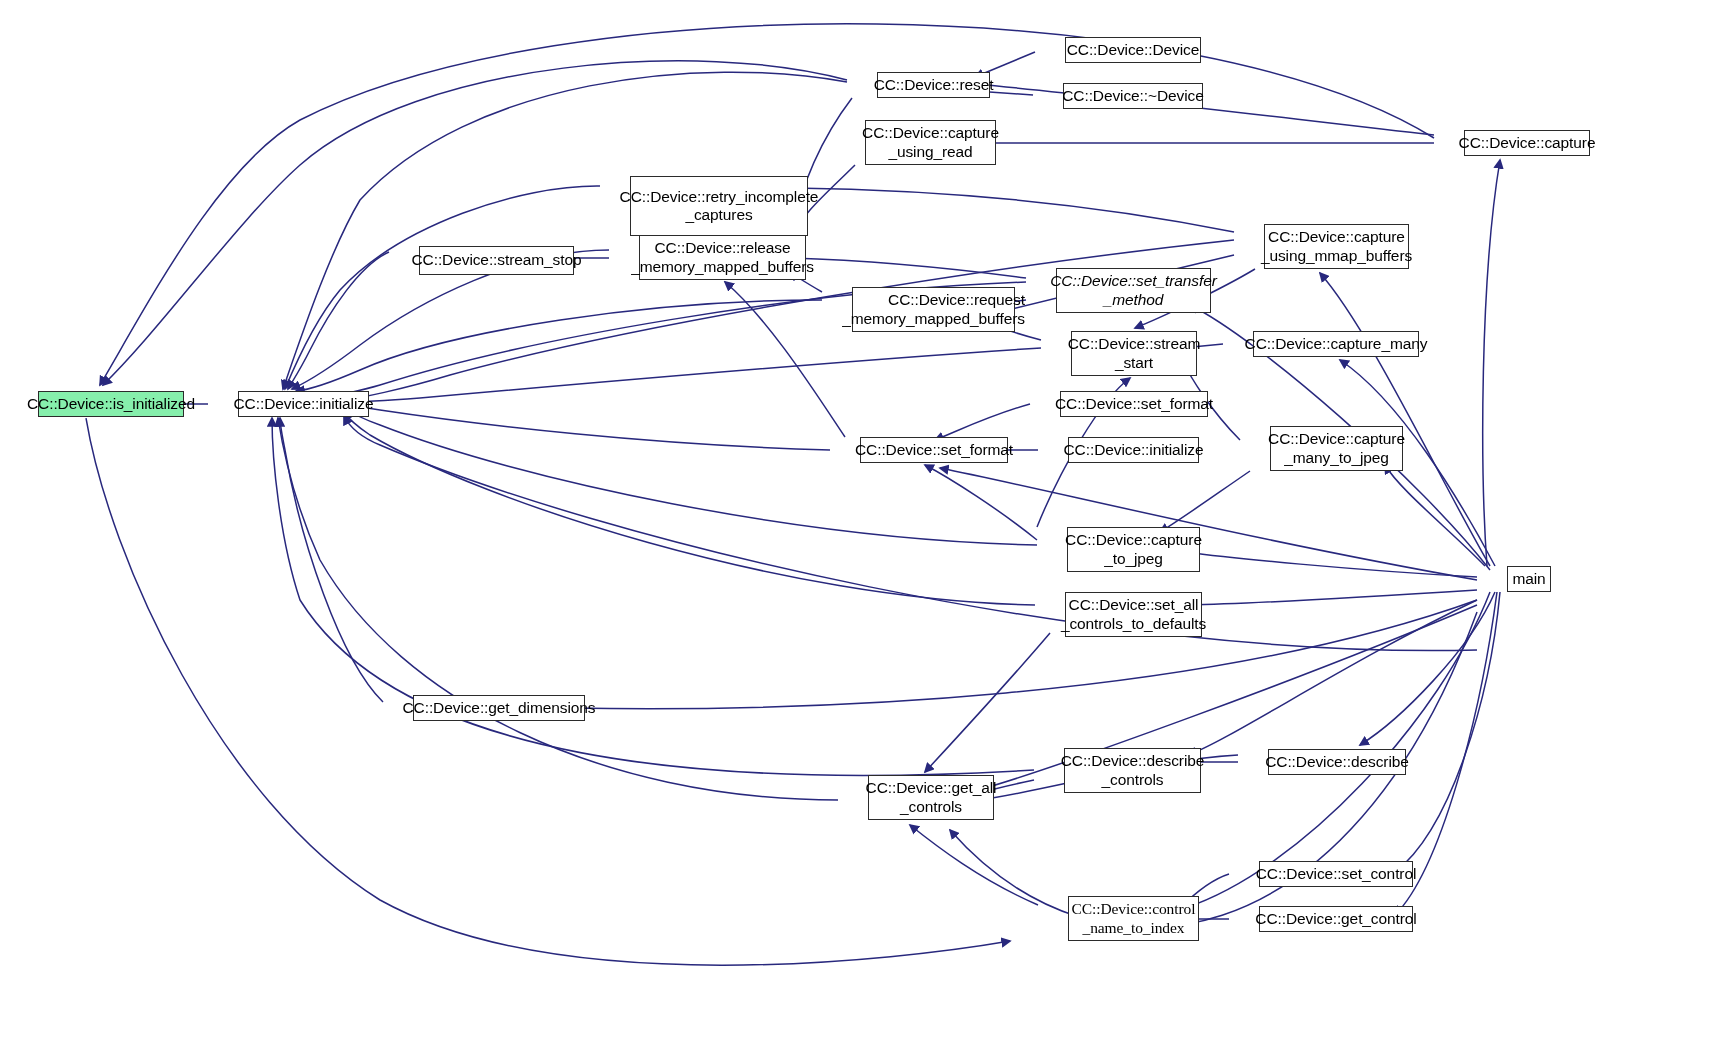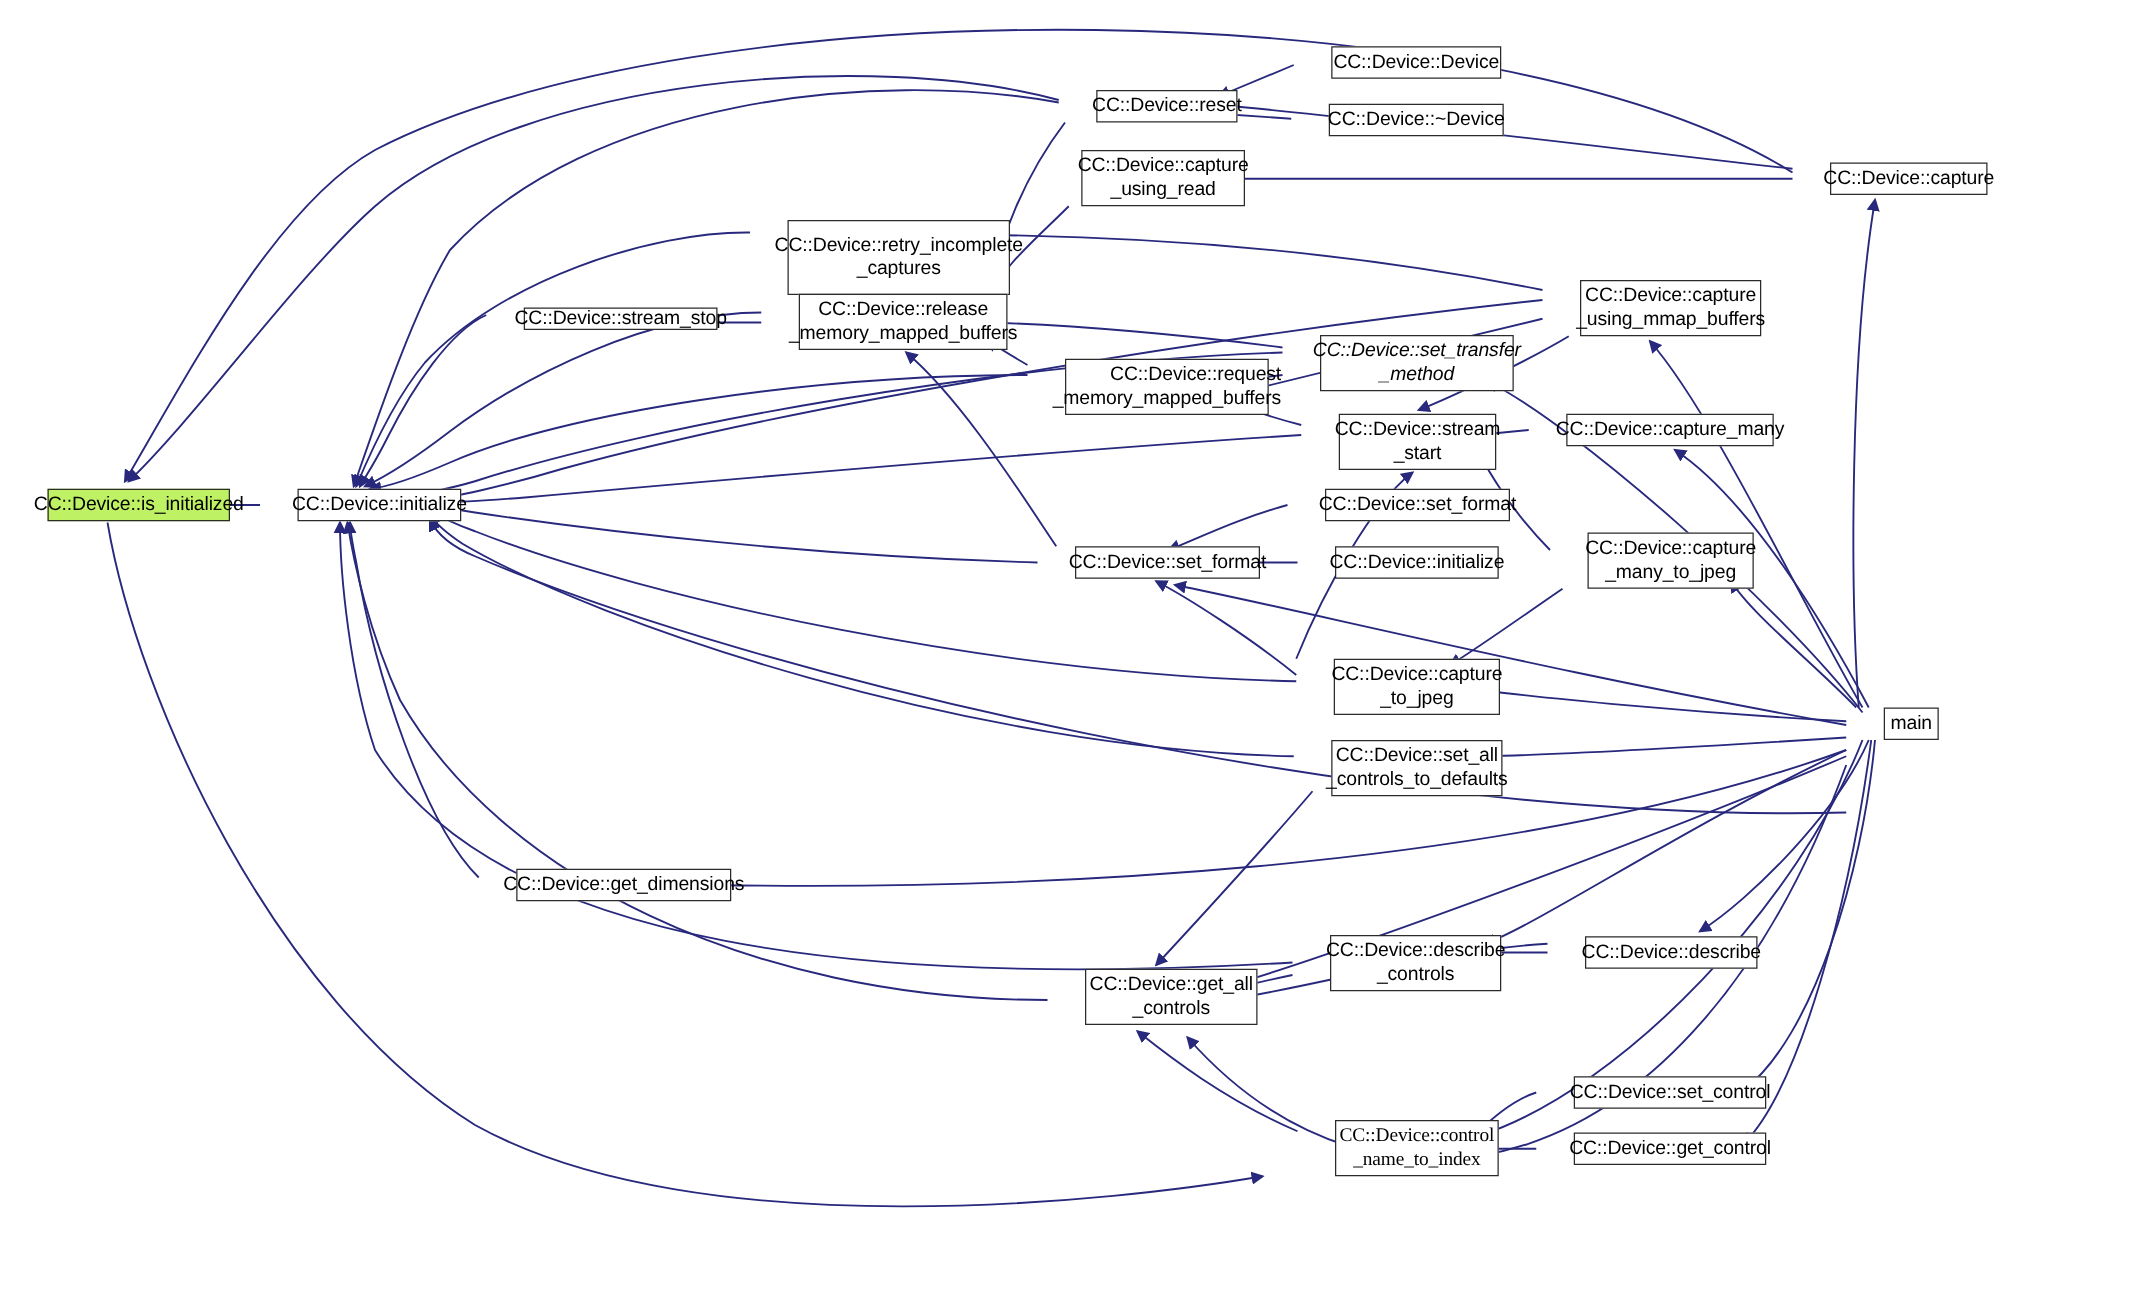--- a/index.html
+++ b/index.html
@@ -33,21 +33,21 @@
     display: flex;
     align-items: center;
     justify-content: center;
     text-align: center;
     white-space: pre;
     letter-spacing: -0.1px;
     z-index: 5;
     margin-left: 30px;
   }
   .node.current {
-    background: #bef264;
+    background: #86efac;
   }
   .node-label {
     display: block;
     white-space: pre;
   }
 </style>
 </head>
 <body>
 
 <div id="graph">
@@ -131,21 +131,21 @@
       <div class="node current" style="left: 8px; top: 391px; width: 146px; height: 26px;"><span class="node-label">CC::Device::is_initialized</span></div>
       <div class="node" style="left: 208px; top: 391px; width: 131px; height: 26px;"><span class="node-label">CC::Device::initialize</span></div>
       <div class="node" style="left: 847px; top: 72px; width: 113px; height: 26px;"><span class="node-label">CC::Device::reset</span></div>
       <div class="node" style="left: 1035px; top: 37px; width: 136px; height: 26px;"><span class="node-label">CC::Device::Device</span></div>
       <div class="node" style="left: 1033px; top: 83px; width: 140px; height: 26px;"><span class="node-label">CC::Device::~Device</span></div>
       <div class="node" style="left: 835px; top: 120px; width: 131px; height: 45px;"><span class="node-label">CC::Device::capture
 _using_read</span></div>
       <div class="node" style="left: 1434px; top: 130px; width: 126px; height: 26px;"><span class="node-label">CC::Device::capture</span></div>
       <div class="node" style="left: 600px; top: 176px; width: 178px; height: 60px;"><span class="node-label">CC::Device::retry_incomplete
 _captures</span></div>
-      <div class="node" style="left: 389px; top: 246px; width: 155px; height: 18px;"><span class="node-label">CC::Device::stream_stop</span></div>
+      <div class="node" style="left: 389px; top: 246px; width: 155px; height: 29px;"><span class="node-label">CC::Device::stream_stop</span></div>
       <div class="node" style="left: 609px; top: 235px; width: 167px; height: 45px;"><span class="node-label">CC::Device::release
 _memory_mapped_buffers</span></div>
       <div class="node" style="left: 1234px; top: 224px; width: 145px; height: 45px;"><span class="node-label">CC::Device::capture
 _using_mmap_buffers</span></div>
       <div class="node" style="left: 1026px; top: 268px; width: 155px; height: 45px; font-style: italic;"><span class="node-label">CC::Device::set_transfer
 _method</span></div>
       <div class="node" style="left: 822px; top: 287px; width: 163px; height: 45px; text-align: right;"><span class="node-label">CC::Device::request
 _memory_mapped_buffers</span></div>
       <div class="node" style="left: 1041px; top: 331px; width: 126px; height: 45px;"><span class="node-label">CC::Device::stream
 _start</span></div>
@@ -157,21 +157,21 @@
 _many_to_jpeg</span></div>
       <div class="node" style="left: 1037px; top: 527px; width: 133px; height: 45px;"><span class="node-label">CC::Device::capture
 _to_jpeg</span></div>
       <div class="node" style="left: 1477px; top: 566px; width: 44px; height: 26px;"><span class="node-label">main</span></div>
       <div class="node" style="left: 1035px; top: 592px; width: 137px; height: 45px; justify-content: center;"><span class="node-label">CC::Device::set_all
 _controls_to_defaults</span></div>
       <div class="node" style="left: 383px; top: 695px; width: 172px; height: 26px;"><span class="node-label">CC::Device::get_dimensions</span></div>
       <div class="node" style="left: 1034px; top: 748px; width: 137px; height: 45px;"><span class="node-label">CC::Device::describe
 _controls</span></div>
       <div class="node" style="left: 1238px; top: 749px; width: 138px; height: 26px;"><span class="node-label">CC::Device::describe</span></div>
-      <div class="node" style="left: 838px; top: 775px; width: 138px; height: 45px;"><span class="node-label">CC::Device::get_all
+      <div class="node" style="left: 838px; top: 775px; width: 126px; height: 45px;"><span class="node-label">CC::Device::get_all
 _controls</span></div>
       <div class="node" style="left: 1229px; top: 861px; width: 154px; height: 26px;"><span class="node-label">CC::Device::set_control</span></div>
       <div class="node" style="left: 1038px; top: 896px; width: 131px; height: 45px; font-family: Liberation Serif, serif;"><span class="node-label">CC::Device::control
 _name_to_index</span></div>
       <div class="node" style="left: 1229px; top: 906px; width: 154px; height: 26px;"><span class="node-label">CC::Device::get_control</span></div>
     </div>
 
 </div>
 
 </body></html>

